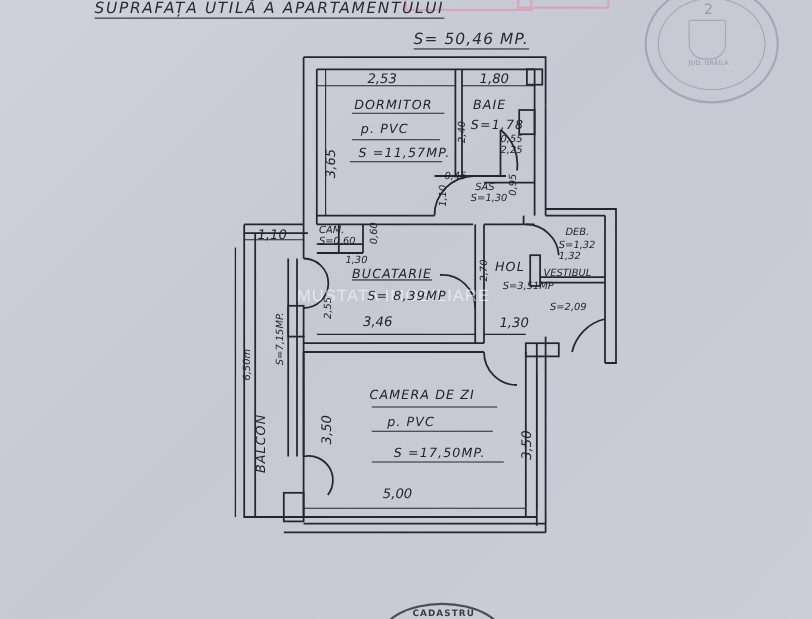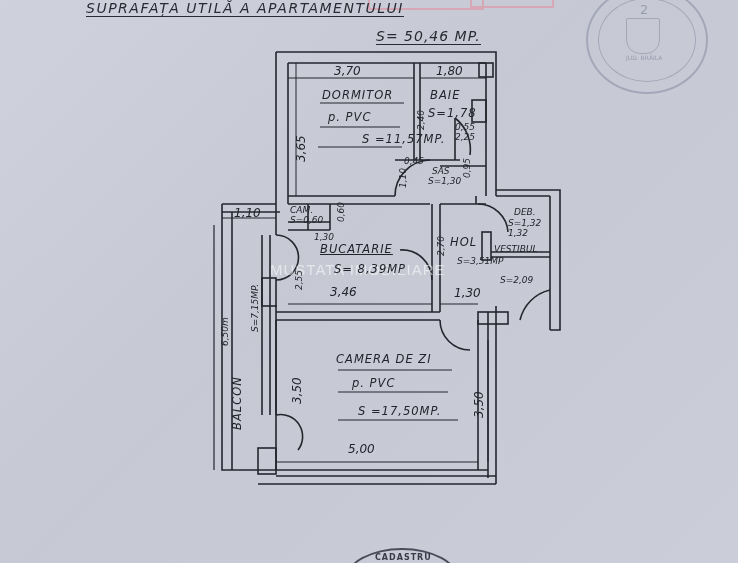--- a/index.html
+++ b/index.html
@@ -163,24 +163,24 @@
   <line x1="320" y1="103" x2="404" y2="103" stroke-width="1"></line>
   <line x1="320" y1="127" x2="400" y2="127" stroke-width="1"></line>
   <line x1="318" y1="147" x2="402" y2="147" stroke-width="1"></line>
   <line x1="338" y1="370" x2="452" y2="370" stroke-width="1"></line>
   <line x1="338" y1="392" x2="448" y2="392" stroke-width="1"></line>
   <line x1="338" y1="420" x2="458" y2="420" stroke-width="1"></line>
 </svg>
 
 <div class="watermark">MUSTATA IMOBILIARE</div>
 
-<div class="lbl dim" style="left:334px;top:64px;">3,70</div>
+<div class="lbl dim" style="left:334px;top:64px;">2,53</div>
 <div class="lbl room" style="left:322px;top:88px;text-align:right;">DORMITOR</div>
 <div class="lbl room" style="left:328px;top:110px;">p. PVC</div>
-<div class="lbl room" style="left:326px;top:132px;margin-left:36px;">S =11,57MP.</div>
+<div class="lbl room" style="left:326px;top:132px;">S =11,57MP.</div>
 <div class="lbl dim rot" style="left:294px;top:162px;">3,65</div>
 
 <div class="lbl dim" style="left:436px;top:64px;">1,80</div>
 <div class="lbl room" style="left:430px;top:88px;">BAIE</div>
 <div class="lbl room" style="left:428px;top:106px;">S=1,78</div>
 <div class="lbl small rot" style="left:416px;top:130px;">2,40</div>
 <div class="lbl small" style="left:455px;top:122px;">0,55</div>
 <div class="lbl small" style="left:455px;top:132px;">2,25</div>
 
 <div class="lbl small" style="left:432px;top:166px;">SAS</div>

